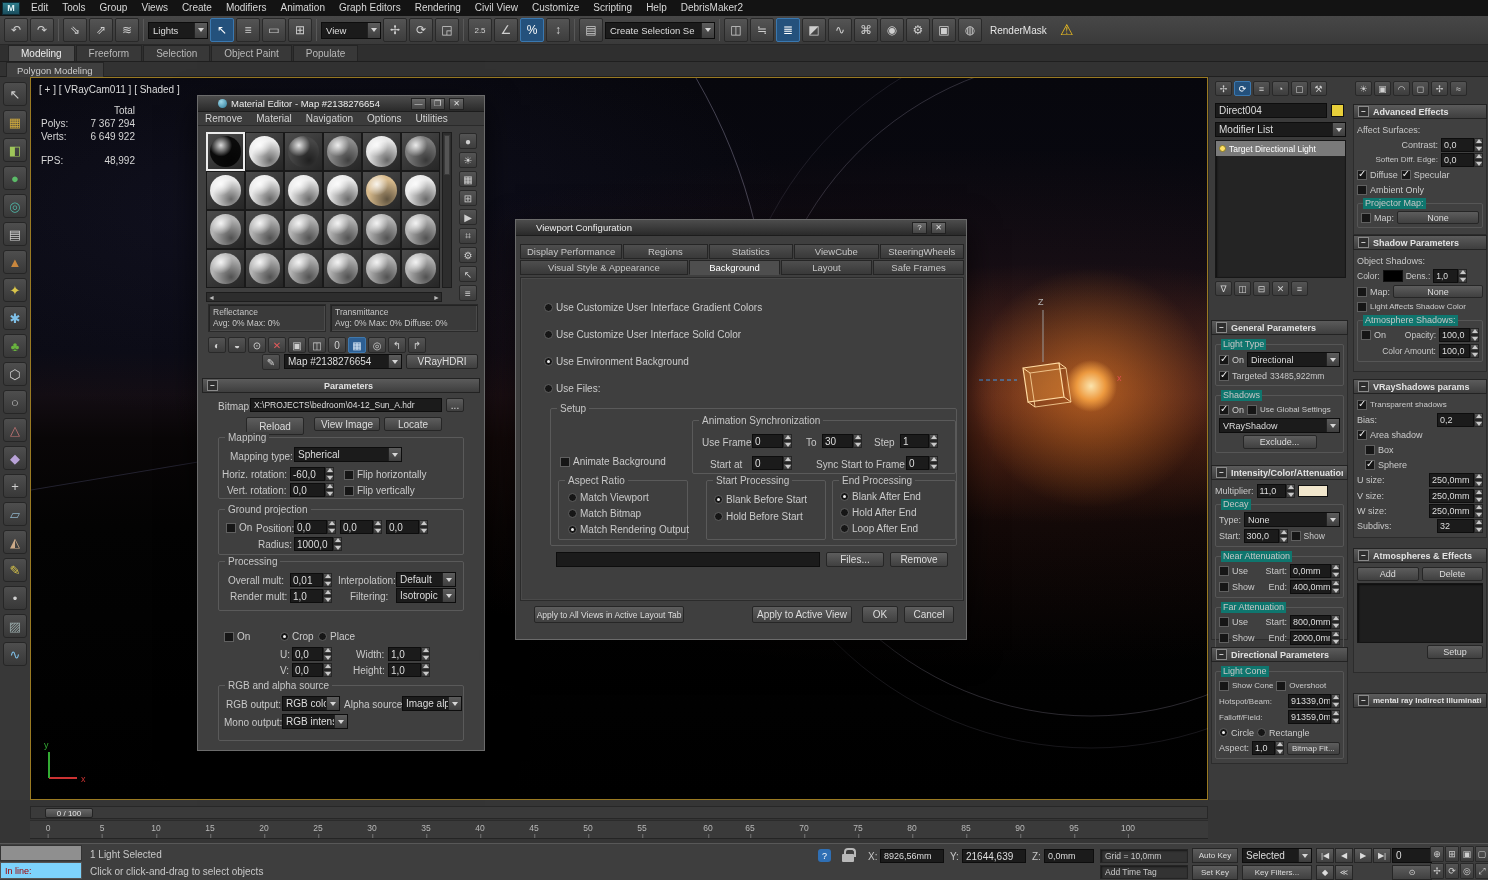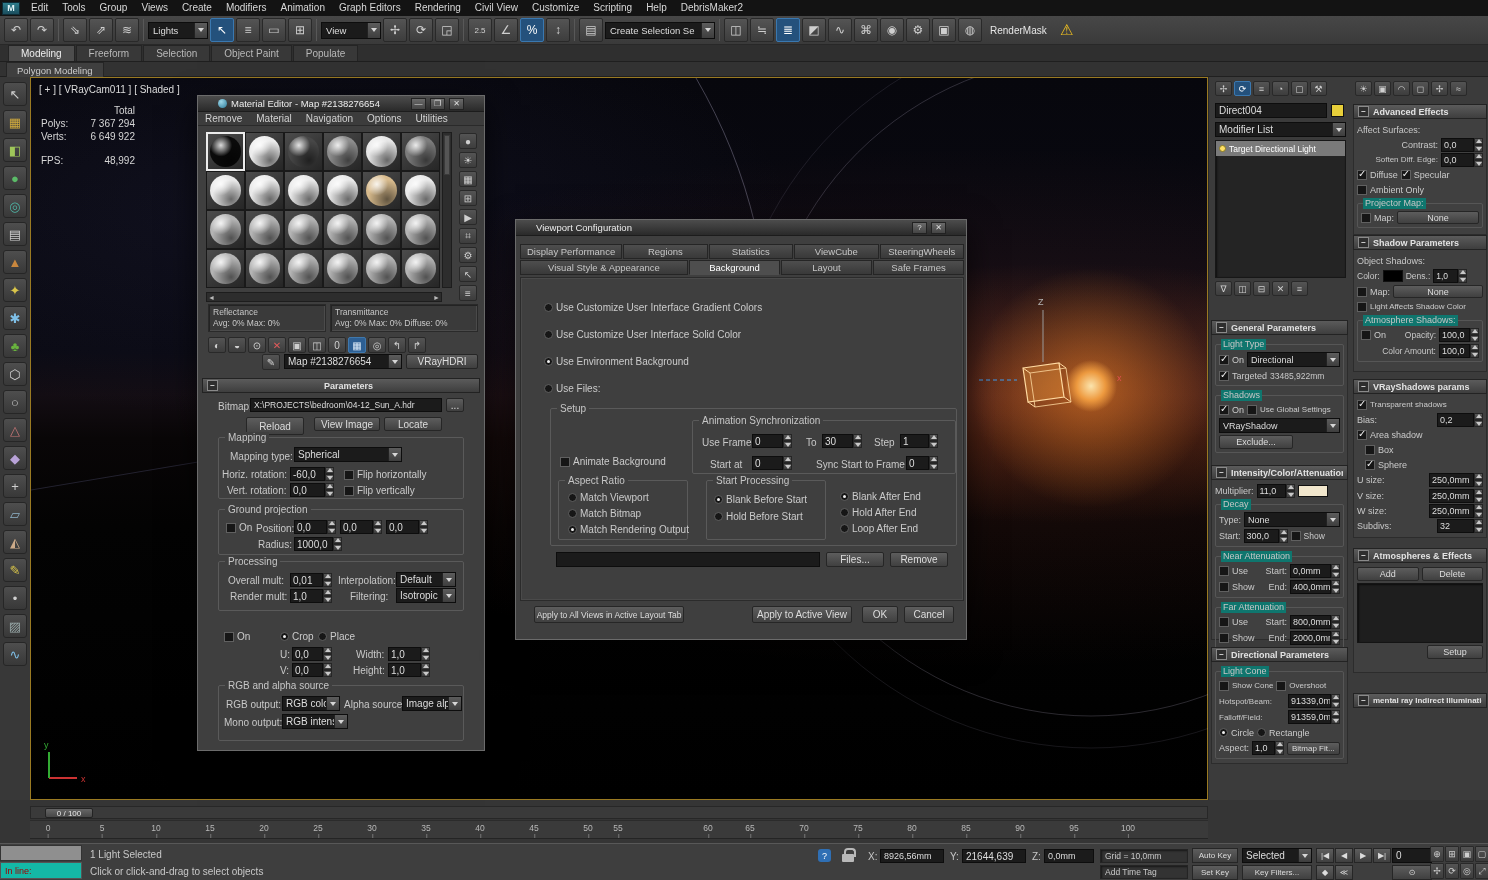--- a/index.html
+++ b/index.html
@@ -121,21 +121,21 @@
 #stackrow{height:15px;background:#7a7a7a;color:#fff;display:flex;align-items:center;gap:3px;padding:0 3px;font-size:8.5px;white-space:nowrap;overflow:hidden}
 #stackrow>i{width:7px;height:7px;border-radius:50%;background:#ffe066;border:1px solid #8a7a20;flex:none}
 
 #tslider{position:absolute;left:30px;top:806px;width:1178px;height:13px;background:#3a3a3a;border:1px solid #272727}
 #tslider .handle{position:absolute;left:14px;top:1px;width:48px;height:10px;background:linear-gradient(#666,#474747);border:1px solid #232323;border-radius:2px;color:#e8e8e8;font-size:8px;display:flex;align-items:center;justify-content:center}
 #truler{position:absolute;left:30px;top:820px;width:1178px;height:19px;background:#3a3a3a;border-top:1px solid #2b2b2b;border-bottom:1px solid #242424;overflow:hidden}
 .tick{position:absolute;top:2px;transform:translateX(-50%);color:#b8b8b8;font-size:8.5px}
 .tick::after{content:"";position:absolute;left:50%;top:11px;width:1px;height:5px;background:#777}
 #status{position:absolute;left:0;top:843px;width:1488px;height:37px;background:#3e3e3e;border-top:1px solid #585858;z-index:5}
 .macroline{position:absolute;left:0;top:1px;width:82px;height:16px;background:#8f8f8f;border:1px solid #333}
-.mxs{position:absolute;left:0;top:18px;width:82px;height:17px;background:#14b8a6;border:1px solid #555;color:#a00000;font-size:9px;display:flex;align-items:center;padding:0 4px}
+.mxs{position:absolute;left:0;top:18px;width:82px;height:17px;background:#7dd3fc;border:1px solid #555;color:#a00000;font-size:9px;display:flex;align-items:center;padding:0 4px}
 .helpico{position:absolute;width:13px;height:13px;border-radius:3px;background:#2f6fb4;color:#fff;font-size:9px;display:flex;align-items:center;justify-content:center}
 .lockico{position:absolute;width:12px;height:14px}
 .lockico::before{content:"";position:absolute;left:2px;top:0;width:8px;height:7px;border:2px solid #b9b9b9;border-bottom:none;border-radius:4px 4px 0 0}
 .lockico::after{content:"";position:absolute;left:0;top:6px;width:12px;height:8px;background:#b9b9b9;border-radius:1px}
 .pbtn{position:absolute;display:flex;align-items:center;justify-content:center;background:linear-gradient(#5d5d5d,#404040);border:1px solid #262626;color:#ddd;font-size:8px;white-space:nowrap}
 #navgrid{position:absolute;left:1430px;top:2px;display:grid;grid-template-columns:repeat(4,14px);grid-auto-rows:16px;gap:1px}
 #navgrid .ticon{width:14px;height:16px;font-size:9px;border-radius:1px}
 </style>
 </head>
 <body>
@@ -709,20 +709,23 @@
     </div>
   <span class="rd on" style="left:198px;top:274px">
       <i></i>
       <b>Blank Before Start</b>
     </span>
   <span class="rd" style="left:198px;top:291px">
       <i></i>
       <b>Hold Before Start</b>
     </span>
 
+  <div class="gbox" style="left:316px;top:260px;width:124px;height:60px">
+      <span class="glab">End Processing</span>
+    </div>
   <span class="rd on" style="left:324px;top:271px">
       <i></i>
       <b>Blank After End</b>
     </span>
   <span class="rd" style="left:324px;top:287px">
       <i></i>
       <b>Hold After End</b>
     </span>
   <span class="rd" style="left:324px;top:303px">
       <i></i>
@@ -812,21 +815,21 @@
               <i></i>
               <b>Use Global Settings</b>
             </span>
           </div>
         <div class="rrow">
             <span class="combo st" style="flex:1">
               <b>VRayShadow</b>
               <u></u>
             </span>
           </div>
-        <div class="rrow" style="justify-content:flex-start">
+        <div class="rrow" style="justify-content:center">
             <span class="btn st" style="width:74px;height:14px">Exclude...</span>
           </div>
       </div>
     </div>
   </div>
 
   <div class="cprollout" style="left:2px;top:388px;width:137px">
     <div class="rhead" style="left:0;right:0">
         <b>Intensity/Color/Attenuation</b>
       </div>
@@ -1231,21 +1234,21 @@
     <span class="tick" style="left: 72px;">5</span>
     <span class="tick" style="left: 126px;">10</span>
     <span class="tick" style="left: 180px;">15</span>
     <span class="tick" style="left: 234px;">20</span>
     <span class="tick" style="left: 288px;">25</span>
     <span class="tick" style="left: 342px;">30</span>
     <span class="tick" style="left: 396px;">35</span>
     <span class="tick" style="left: 450px;">40</span>
     <span class="tick" style="left: 504px;">45</span>
     <span class="tick" style="left: 558px;">50</span>
-    <span class="tick" style="left: 588px;">55</span>
+    <span class="tick" style="left: 612px;">55</span>
     <span class="tick" style="left: 678px;">60</span>
     <span class="tick" style="left: 720px;">65</span>
     <span class="tick" style="left: 774px;">70</span>
     <span class="tick" style="left: 828px;">75</span>
     <span class="tick" style="left: 882px;">80</span>
     <span class="tick" style="left: 936px;">85</span>
     <span class="tick" style="left: 990px;">90</span>
     <span class="tick" style="left: 1044px;">95</span>
     <span class="tick" style="left: 1098px;">100</span>
   </div>

